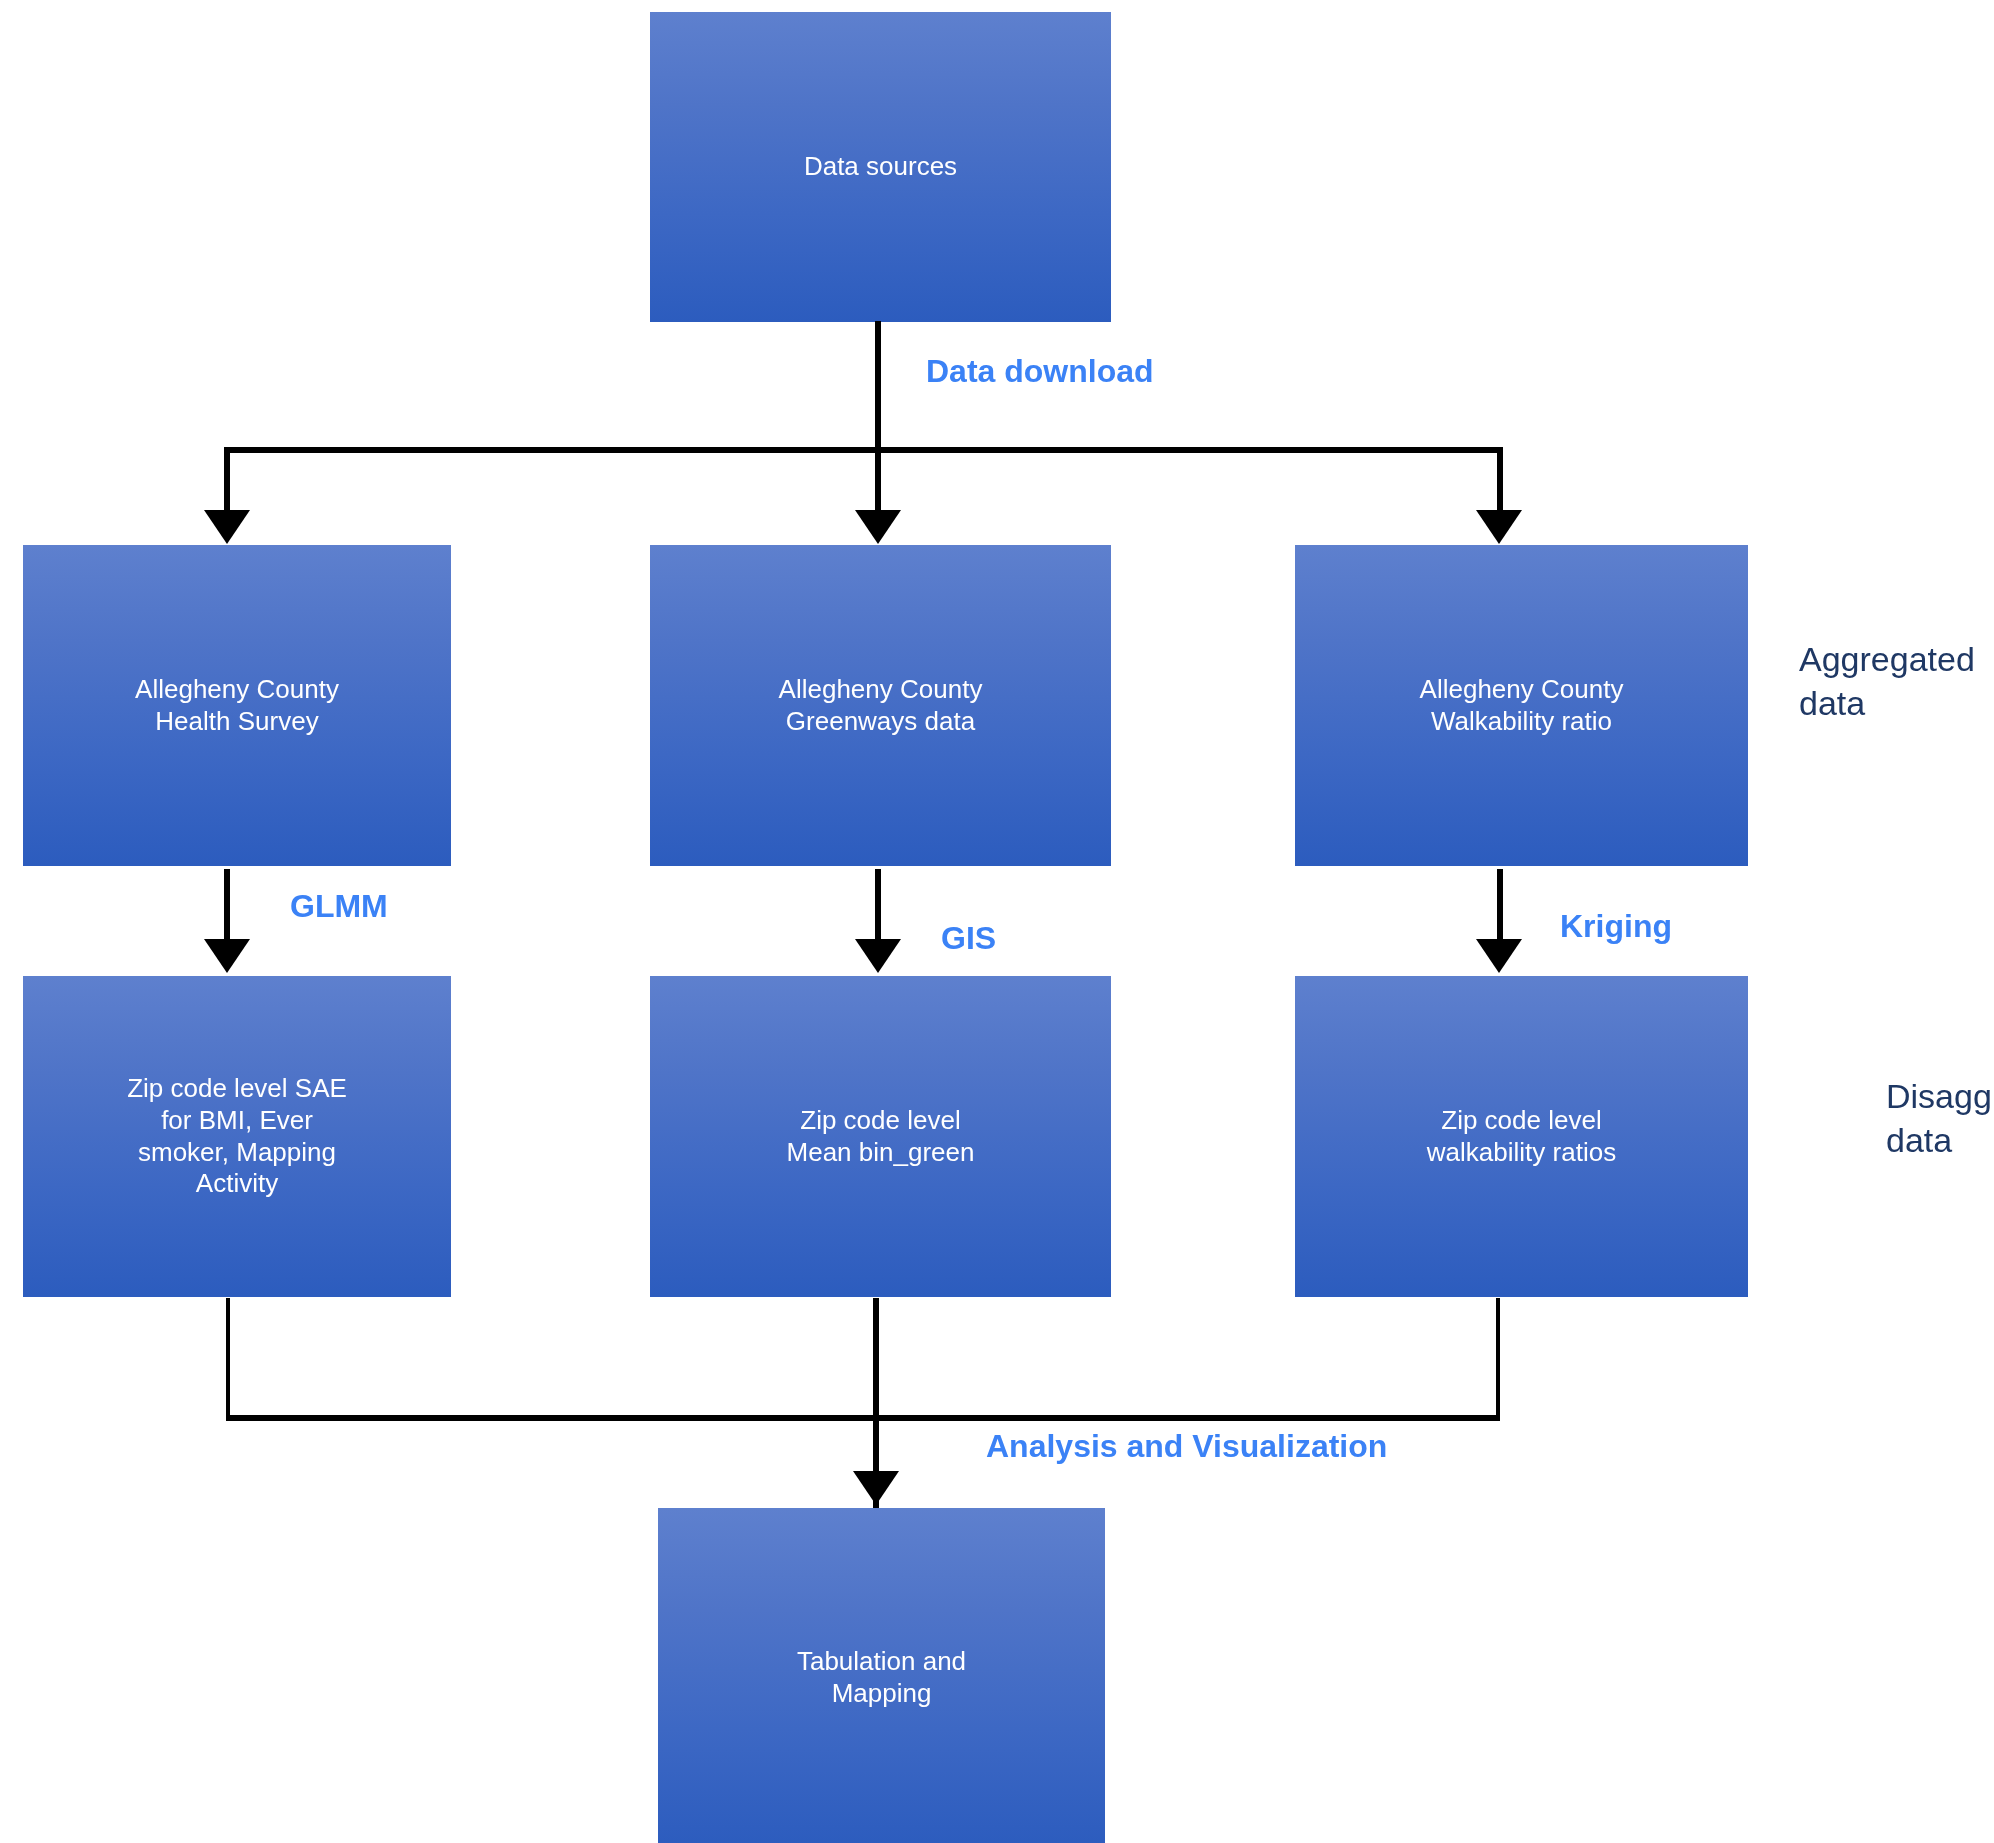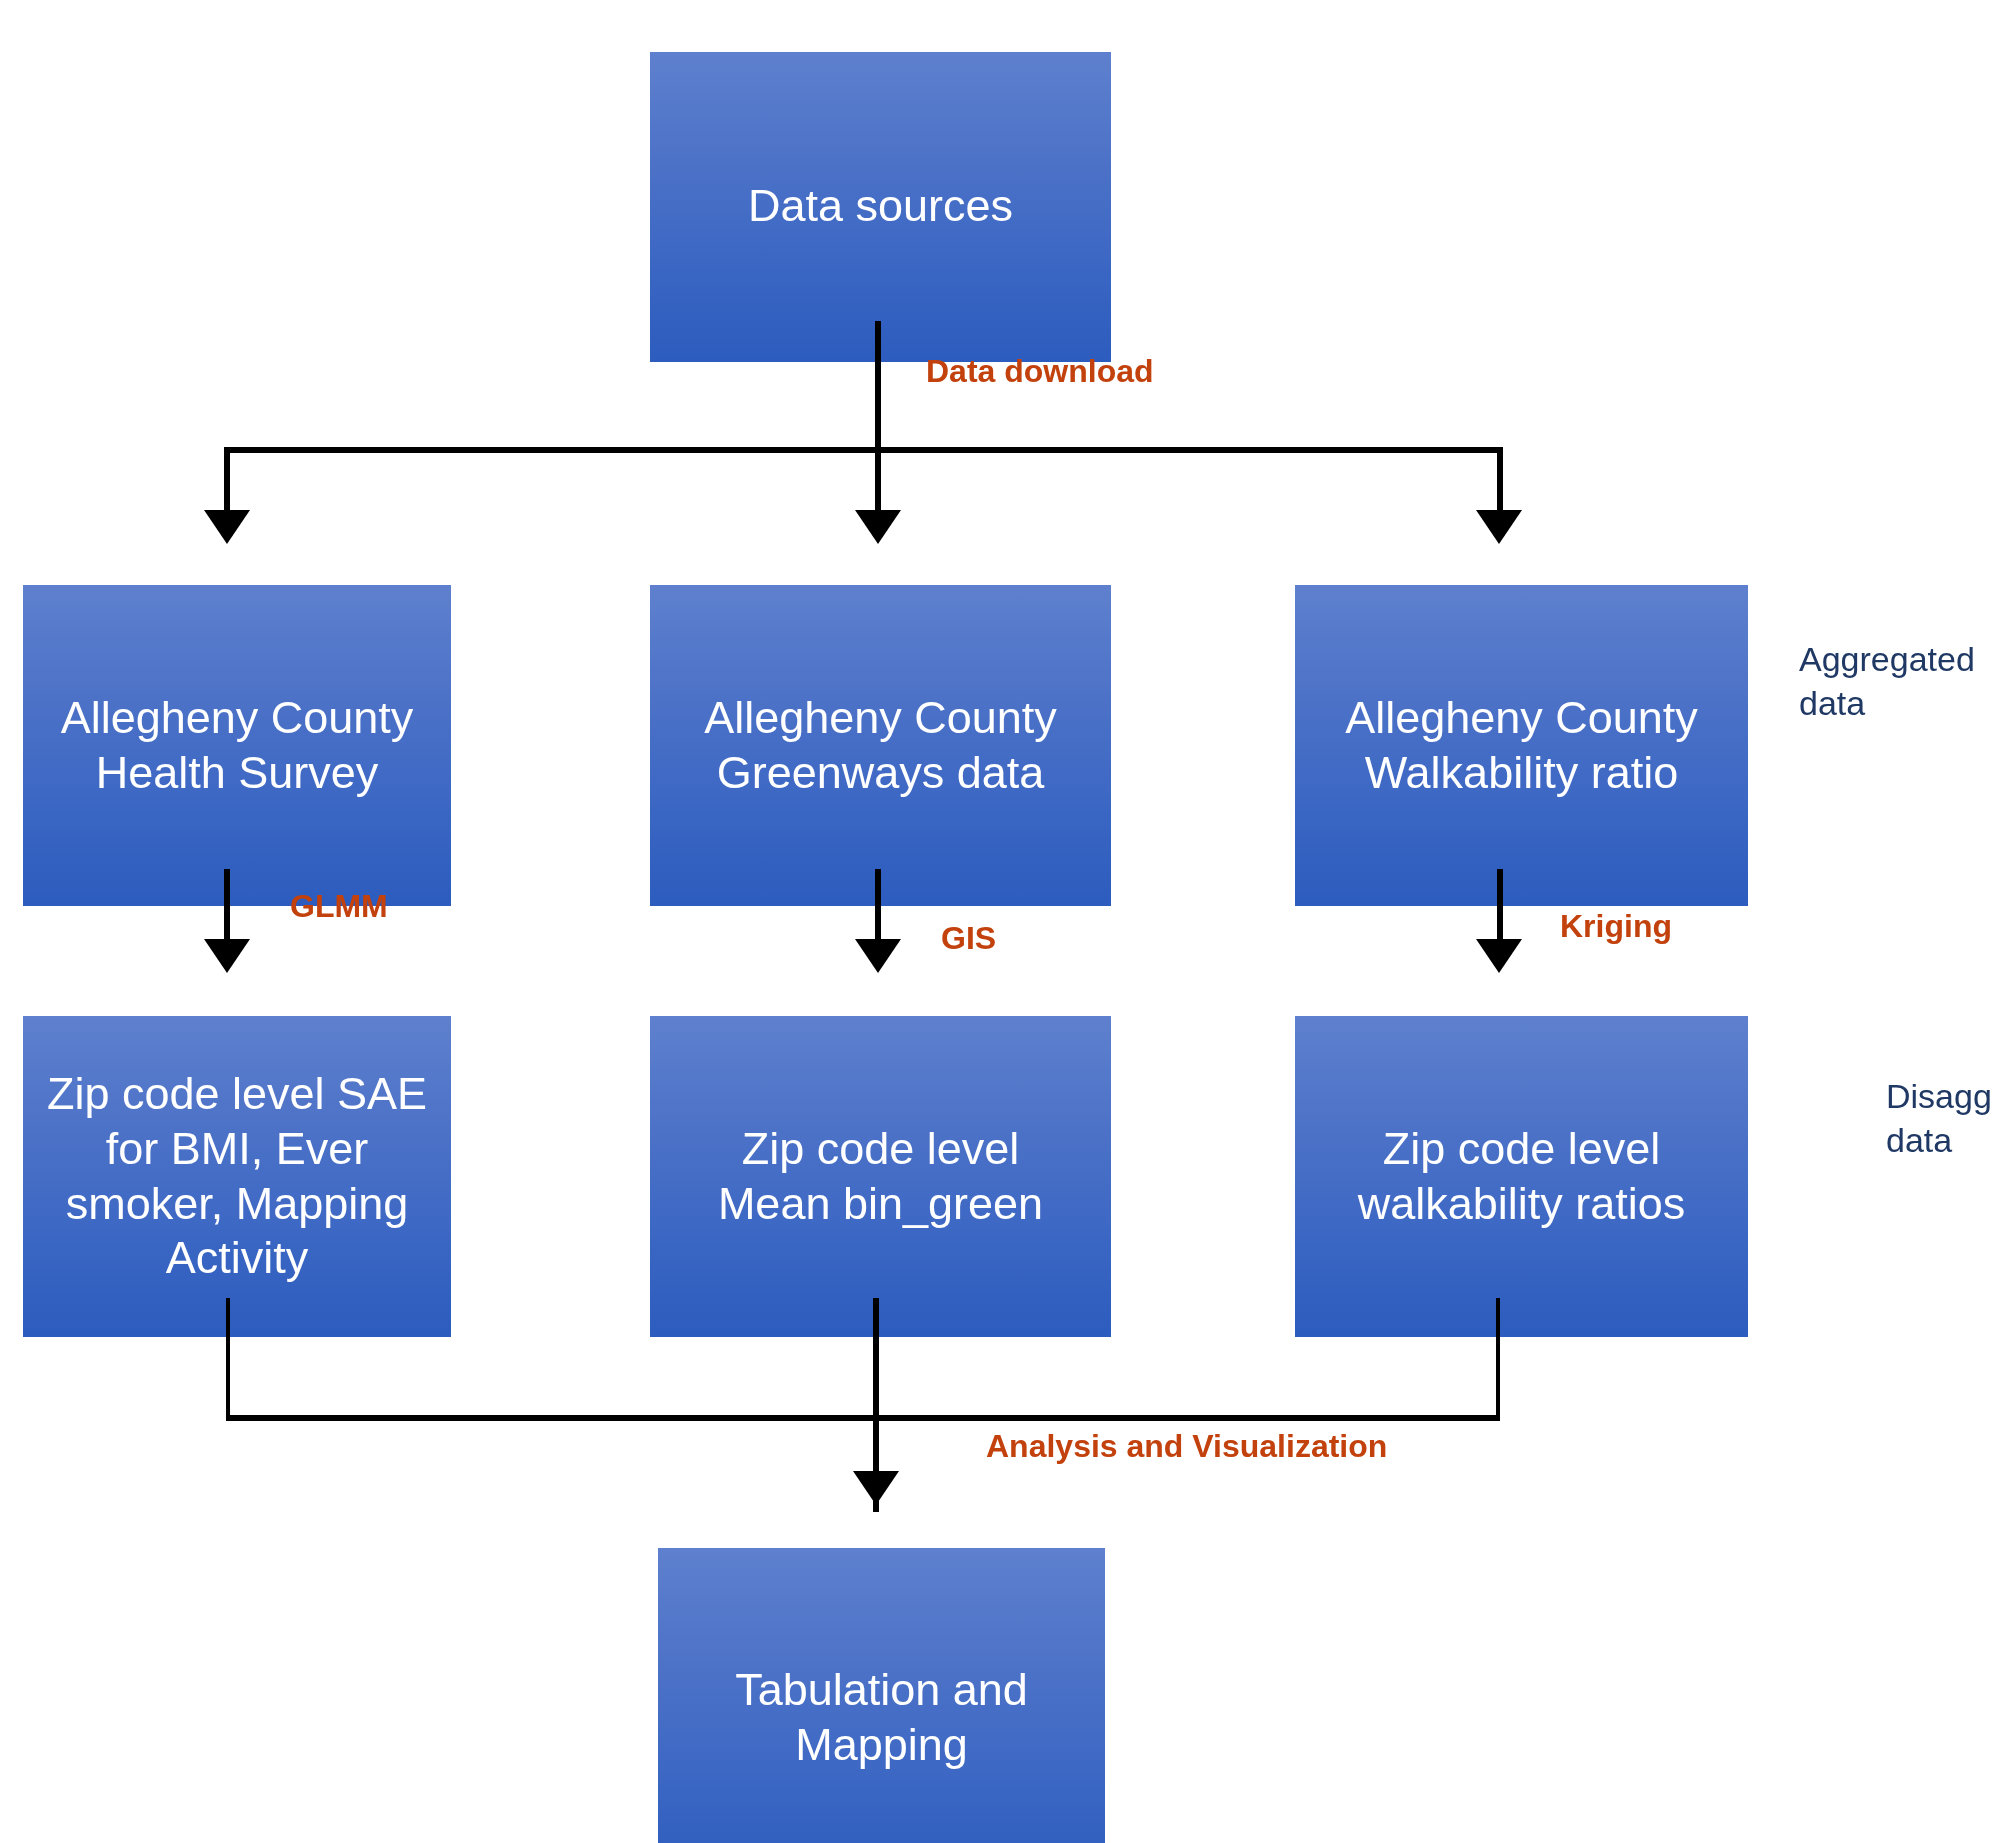--- a/index.html
+++ b/index.html
@@ -12,44 +12,43 @@
     overflow:hidden;
   }
   .node{
     position:absolute;
     background:linear-gradient(180deg,#5E80CE 0%,#4F74C8 30%,#3D68C4 65%,#2C5CBE 100%);
     display:flex;
     align-items:center;
     justify-content:flex-end;
     text-align:center;
     color:#ffffff;
-    font-size:45px;
+    font-size:26px;
     line-height:1.22;
     letter-spacing:0px;
     box-sizing:border-box;
     padding:0 8.6px;
     font-weight:400;
-    margin-top:40px;
   }
   .node .txt{width:100%;white-space:pre-line;}
 
   
   .vline{position:absolute;background:#000000;width:5.5px;}
   .hline{position:absolute;background:#000000;height:5.5px;}
   .arrowhead{
     position:absolute;
     width:0;height:0;
     border-left:23px solid transparent;
     border-right:23px solid transparent;
     border-top:34px solid #000000;
   }
   
   .elabel{
     position:absolute;
-    color:#c2410c;
+    color:#3b82f6;
     font-weight:bold;
     font-size:32px;
     white-space:nowrap;
     line-height:1.1;
   }
   .slabel{
     position:absolute;
     color:#1F3864;
     font-weight:400;
     font-size:34px;

